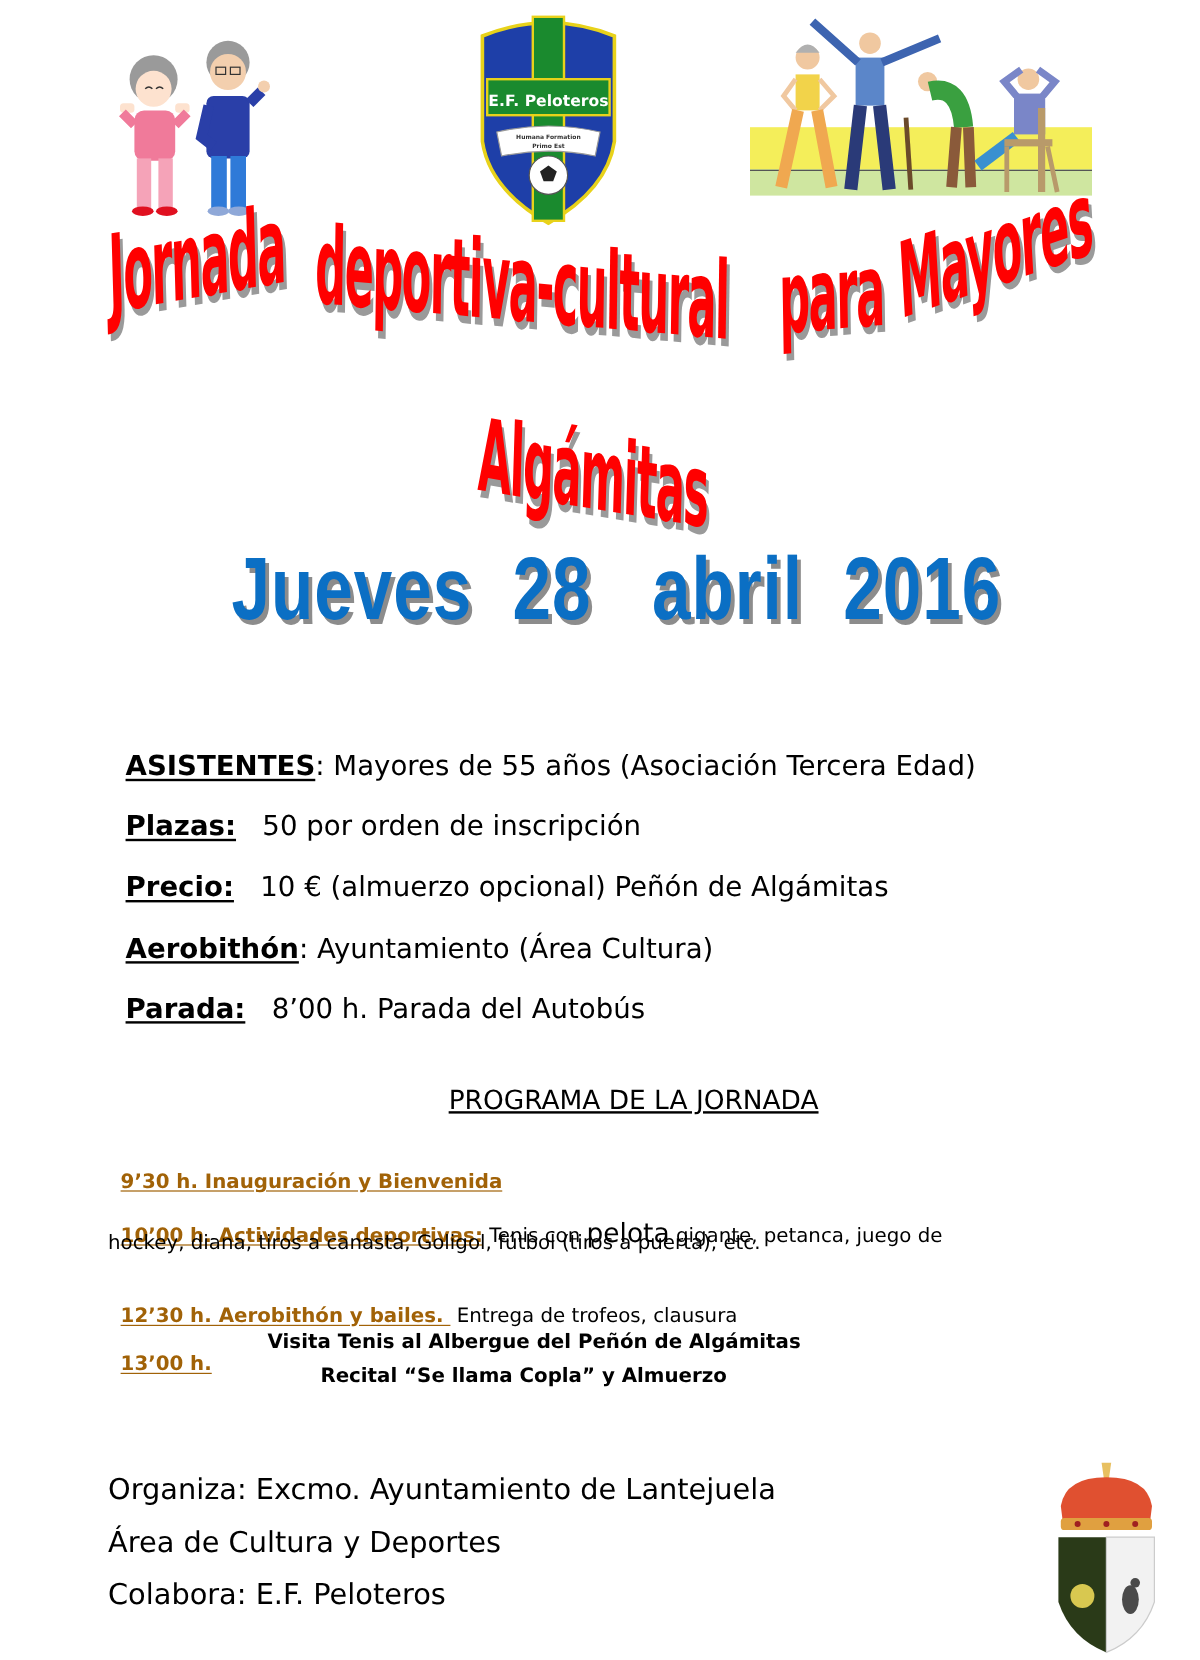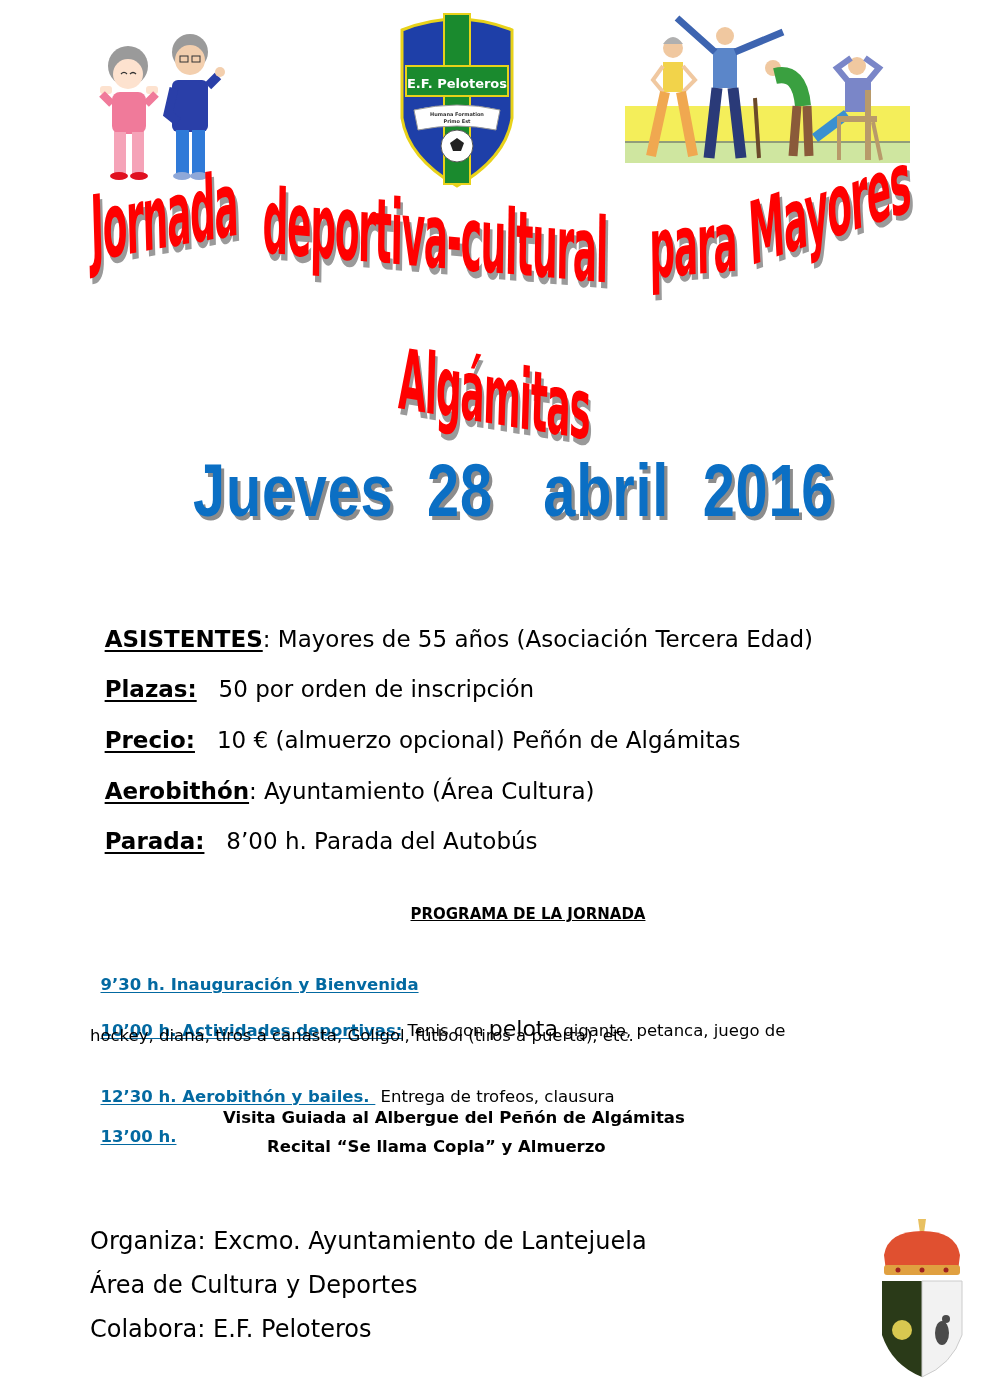--- a/index.html
+++ b/index.html
@@ -24,25 +24,25 @@
 
   #date-line { left: 193px; top: 448px; font-family: "Liberation Sans", sans-serif;
                font-weight: bold; font-size: 74px; color: #0b6fc4;
                text-shadow: 4px 4px 0 #8c8c8c; letter-spacing: 1px; white-space: pre;
                transform-origin: left top; transform: scaleX(0.78) scaleY(1.0); }
 
   
   .info-row { position: absolute; left: 90px; font-size: 23px; white-space: pre; }
   .info-row .lbl { font-weight: bold; text-decoration: underline; text-underline-offset: 3px; }
 
-  #programa-title { left: 0; width: 1000px; top: 905px; text-align: center; font-size: 15px;
-                    font-weight: bold; text-decoration: underline; padding-left: 56px; box-sizing: border-box; }
+  #programa-title { left: 0; width: 1000px; top: 905px; text-align: center; font-size: 22px;
+                    font-weight: normal; text-decoration: underline; padding-left: 56px; box-sizing: border-box; }
 
   .prog { position: absolute; left: 90px; font-size: 16.5px; white-space: pre; }
-  .prog .t { font-weight: bold; text-decoration: underline; color: #0369a1; text-underline-offset: 2px; }
+  .prog .t { font-weight: bold; text-decoration: underline; color: #a16207; text-underline-offset: 2px; }
   .prog .big { font-size: 22px; }
 
   .foot { position: absolute; left: 90px; font-size: 24px; white-space: pre; }
 </style>
 </head>
 <body>
 
 <svg id="couple" class="abs" viewBox="0 0 140 160">
 
   <g>
@@ -156,21 +156,21 @@
 </div>
 <div class="prog" style="top:1026px;">hockey, diana, tiros a canasta, Goligol, fútbol (tiros a puerta), etc.</div>
 
 <div class="prog" style="top:1068px;">
   <span class="t">12’30 h. Aerobithón y bailes. </span><span> Entrega de trofeos, clausura</span>
 </div>
 
 <div class="prog" style="top:1108px;">
   <span class="t">13’00 h.</span>
 </div>
-<div class="prog" style="top:1108px; left:223px; font-weight:bold;">Visita Guiada al Albergue del Peñón de Algámitas</div>
+<div class="prog" style="top:1108px; left:223px; font-weight:bold;">Visita Tenis al Albergue del Peñón de Algámitas</div>
 <div class="prog" style="top:1137px; left:267px; font-weight:bold;">Recital “Se llama Copla” y Almuerzo</div>
 
 <div class="foot" style="top:1227px;">Organiza: Excmo. Ayuntamiento de Lantejuela</div>
 <div class="foot" style="top:1271px;">Área de Cultura y Deportes</div>
 <div class="foot" style="top:1315px;">Colabora: E.F. Peloteros</div>
 
 <svg id="coat" class="abs" viewBox="0 0 88 165">
   <path d="M40 4 L48 4 L46 18 L42 18 Z" fill="#e8c060"></path>
   <path d="M6 40 Q10 16 44 16 Q78 16 82 40 L80 56 L8 56 Z" fill="#e05030"></path>
   <rect x="6" y="50" width="76" height="10" rx="3" fill="#e0a040"></rect>

